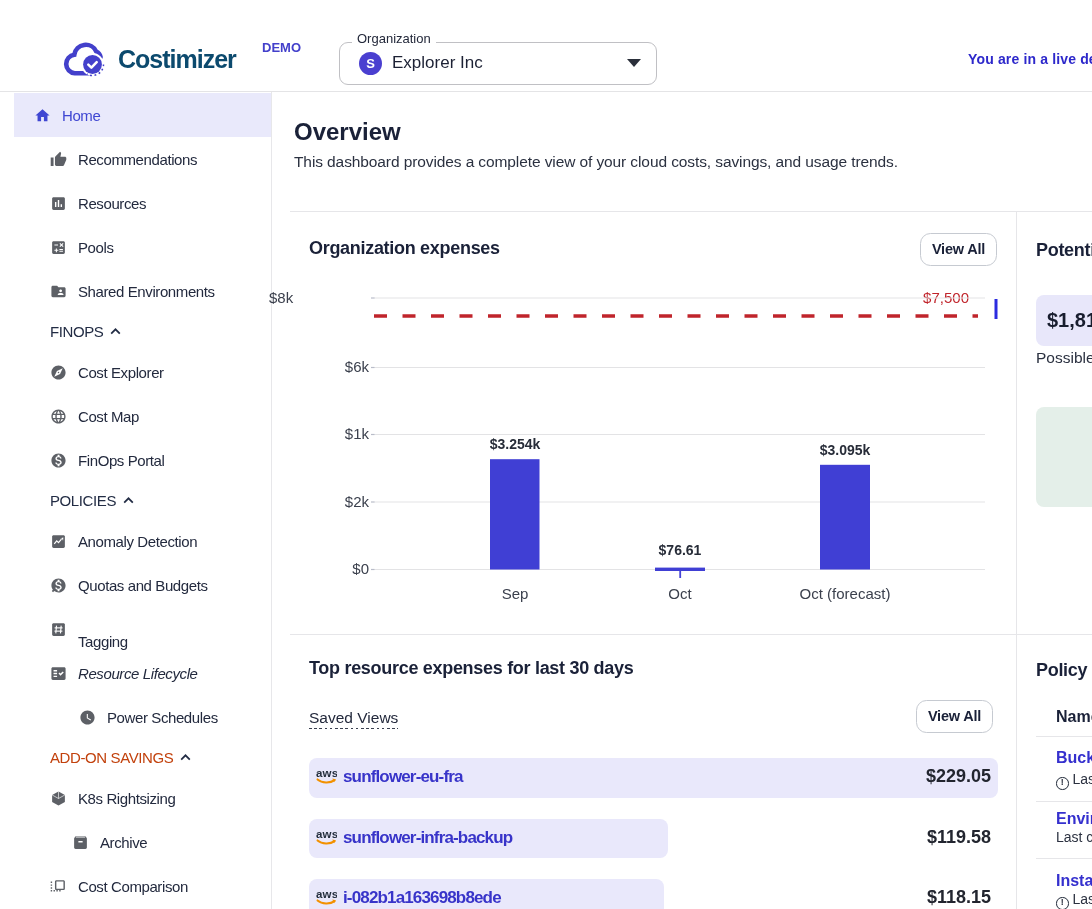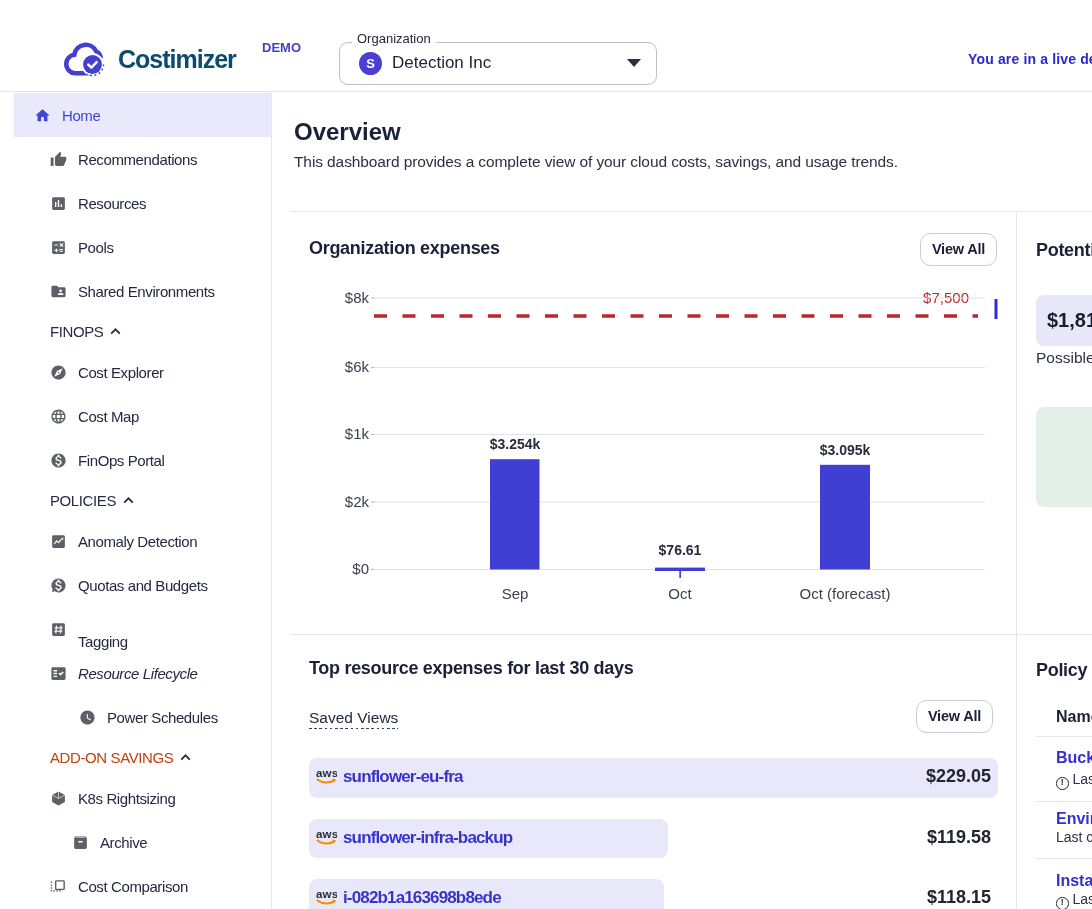--- a/index.html
+++ b/index.html
@@ -21,21 +21,21 @@
     <path d="M 41.5 26.5 A 11 11 0 0 1 25 36" fill="none" stroke="#4340cb" stroke-width="1.5" stroke-dasharray="1.8 2.6"></path>
     <circle cx="30.5" cy="26.5" r="9.4" fill="#4340cb"></circle>
     <path d="M26.3 26.6 l3.1 3.1 l5.3 -5.5" fill="none" stroke="#fff" stroke-width="2.5" stroke-linecap="round" stroke-linejoin="round"></path>
   </svg>
   <div class="abs" style="left:118px;top:47px;font-size:25px;line-height:1;font-weight:bold;color:#0c4a6e;letter-spacing:-1px;">Costimizer</div>
   <div class="abs" style="left:262px;top:41px;font-size:13px;line-height:1;font-weight:bold;color:#4340cb;">DEMO</div>
 
   <div class="abs" style="left:339px;top:42px;width:318px;height:43px;border:1px solid #c0c0c4;border-radius:9px;"></div>
   <div class="abs" style="left:352px;top:31px;background:#fff;padding:0 5px;font-size:13px;color:#23283a;">Organization</div>
   <div class="abs" style="left:359px;top:52px;width:23px;height:23px;border-radius:50%;background:#4a3fd0;color:#fff;font-size:13px;font-weight:bold;text-align:center;line-height:23px;">S</div>
-  <div class="abs" style="left:392px;top:53px;font-size:17px;color:#1c2134;">Detection Inc</div>
+  <div class="abs" style="left:392px;top:53px;font-size:17px;color:#1c2134;">Explorer Inc</div>
   <svg class="abs" style="left:626px;top:58px;" width="16" height="10" viewBox="0 0 16 10">
       <path d="M1 1 L8 9 L15 1 Z" fill="#2a2f3a"></path>
     </svg>
 
   <div class="abs" style="left:968px;top:52px;font-size:14px;line-height:1;letter-spacing:0.15px;font-weight:bold;color:#2d28cb;white-space:nowrap;">You are in a live demo organization</div>
 
   <div class="abs" style="left:271px;top:92px;width:1px;height:817px;background:#e7e7ea;"></div>
   <div id="nav" class="abs" style="left:0;top:93px;width:271px;height:816px;font-size:15px;letter-spacing:-0.4px;color:#232a3e;">
       <div style="height:44px;display:flex;align-items:center;background:#e9e9fb;margin-left:14px;padding-left:20px;">
         <svg width="17" height="17" viewBox="0 0 24 24" fill="#3f46d2">
@@ -156,21 +156,21 @@
   <div class="abs ink" style="left:294px;top:120px;font-size:24px;line-height:1;font-weight:bold;">Overview</div>
   <div class="abs" style="left:294px;top:153px;font-size:15.5px;line-height:1.15;letter-spacing:-0.1px;color:#2b3140;">This dashboard provides a complete view of your cloud costs, savings, and usage trends.</div>
 
   <div class="abs" style="left:290px;top:211px;width:802px;height:1px;background:#e6e6e9;"></div>
   <div class="abs" style="left:1016px;top:212px;width:1px;height:697px;background:#e6e6e9;"></div>
   <div class="abs" style="left:290px;top:634px;width:802px;height:1px;background:#e6e6e9;"></div>
 
   <div class="abs ink" style="left:309px;top:239px;font-size:18px;line-height:1;font-weight:bold;letter-spacing:-0.3px;">Organization expenses</div>
   <div class="abs ink" style="left:920px;top:233px;width:77px;height:33px;border:1px solid #c6cad1;border-radius:10.5px;font-size:14.5px;letter-spacing:-0.2px;font-weight:bold;text-align:center;line-height:31px;">View All</div>
 
-  <div class="abs" style="left:269px;top:290px;width:100px;text-align:right;font-size:15px;line-height:1.1;color:#3b404d;">$8k</div>
+  <div class="abs" style="left:269px;top:290px;width:100px;text-align:left;font-size:15px;line-height:1.1;color:#3b404d;">$8k</div>
   <div class="abs" style="left:269px;top:359px;width:100px;text-align:right;font-size:15px;line-height:1.1;color:#3b404d;">$6k</div>
   <div class="abs" style="left:269px;top:426px;width:100px;text-align:right;font-size:15px;line-height:1.1;color:#3b404d;">$1k</div>
   <div class="abs" style="left:269px;top:494px;width:100px;text-align:right;font-size:15px;line-height:1.1;color:#3b404d;">$2k</div>
   <div class="abs" style="left:269px;top:561px;width:100px;text-align:right;font-size:15px;line-height:1.1;color:#3b404d;">$0</div>
   <div class="abs" style="left:869px;top:290px;width:100px;text-align:right;font-size:15px;line-height:1.1;color:#c0242b;">$7,500</div>
 
   <svg class="abs" style="left:290px;top:280px;" width="726" height="330" viewBox="0 0 726 330">
 
     <g stroke="#e3e3e5" stroke-width="1">
       <line x1="84" y1="18" x2="695" y2="18"></line>

